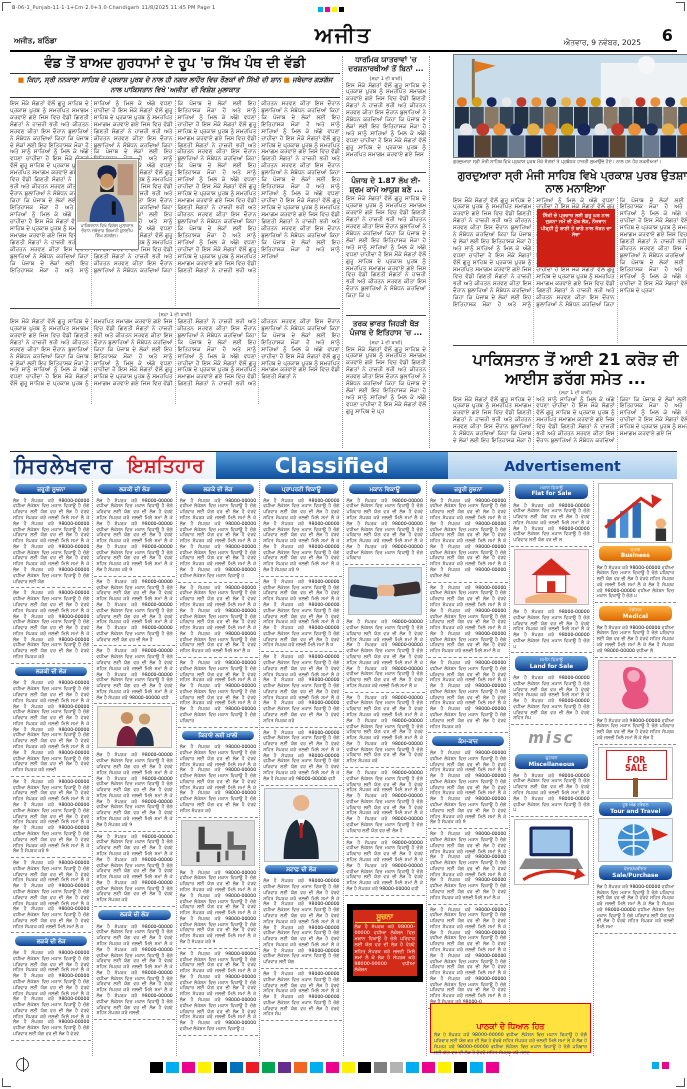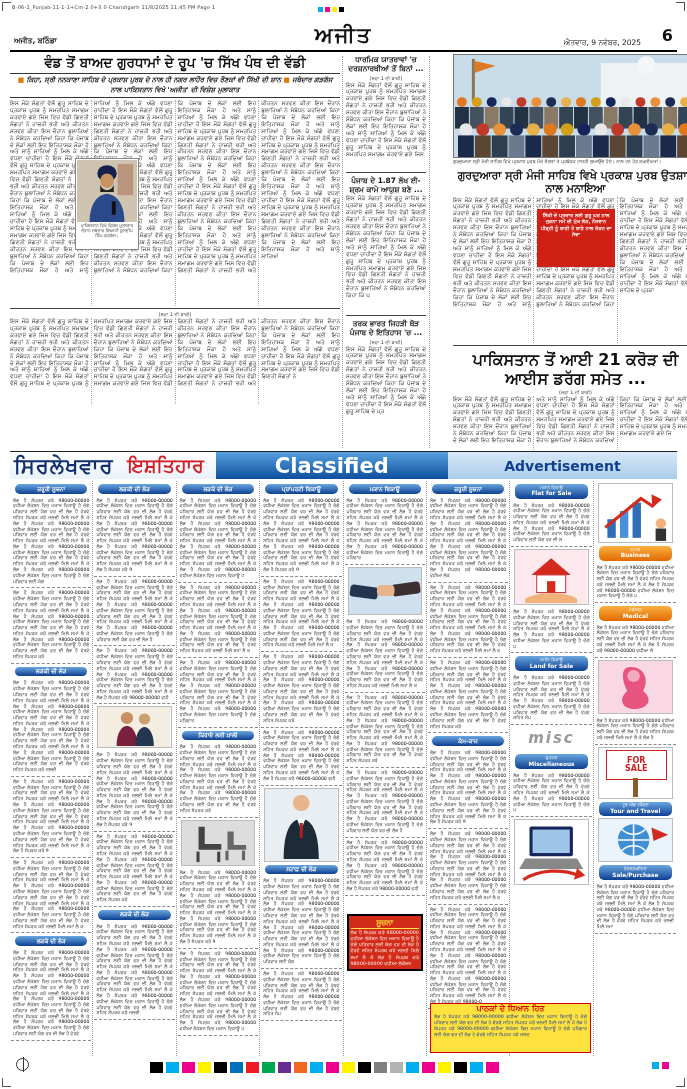--- a/index.html
+++ b/index.html
@@ -71,33 +71,33 @@
   .ccol:last-child{border-right:none;}
   .ctag{margin:3px 4px 2px;background:linear-gradient(#6aa7e0,#0d3f92);border-radius:5px;color:#fff;
         text-align:center;padding:1.5px 1px;}
   .ctag.orange{background:linear-gradient(#fbb040,#e06a00);}
   .tsub{font-size:4.4px;line-height:1.1;}
   .tmain{font-size:5.8px;font-weight:bold;line-height:1.15;}
   .ad{font-size:4.6px;line-height:1.26;text-align:justify;color:#131313;padding:2px 2px 3px;
       border-bottom:1px dashed #8a8a8a;}
   .clip{margin:2px 3px;border:1px solid #bbb;overflow:hidden;}
   .clip svg{width:100%;height:100%;display:block;}
-  .noticebox{margin:18px 2px;background:#d22c18;border:2px solid #000000;padding:2px;}
+  .noticebox{margin:8px 2px;background:#d22c18;border:6px solid #000000;padding:2px;}
   .ntitle{color:#ffe33e;font-weight:bold;font-size:7.5px;text-align:center;border-bottom:1px solid #ffe33e;margin-bottom:1px;}
   .nbody{color:#fff;font-size:4.8px;line-height:1.3;text-align:justify;}
   .miscword{color:#9a9a9a;font-size:15px;font-weight:bold;font-style:italic;text-align:center;
             letter-spacing:2px;padding:4px 0;}
   .forsale{position:relative;background:#fff;}
   .fs-board{position:absolute;left:10%;top:5%;width:80%;height:56%;border:1.5px solid #c22;
             display:flex;flex-direction:column;align-items:center;justify-content:center;
             color:#c22;font-weight:bold;font-size:8px;line-height:1.05;background:#fff;}
   .fs-post{position:absolute;left:47%;bottom:2%;width:6%;height:37%;background:#8a5a2a;}
   
   .readers{position:absolute;left:430px;top:1003px;width:161px;height:50px;background:#ffe23e;
-           border:1.2px solid #d00;padding:0 3px;box-sizing:border-box;z-index:4;}
+           border:1.2px solid #d00;padding:18px 3px;box-sizing:border-box;z-index:4;}
   .rtitle{color:#d00;font-weight:bold;font-size:8px;text-align:center;}
   .rbodytxt{color:#0030a0;font-size:4.7px;line-height:1.3;text-align:justify;overflow:hidden;height:33px;}
   
   .colorbar{position:absolute;left:150px;top:1062px;display:flex;gap:3px;}
   .colorbar span{width:13px;height:11px;display:inline-block;}
   .endmarks{position:absolute;right:18px;top:1062px;display:flex;gap:3px;}
   .endmarks span{width:7px;height:7px;display:inline-block;}
 </style>
 </head>
 <body>

